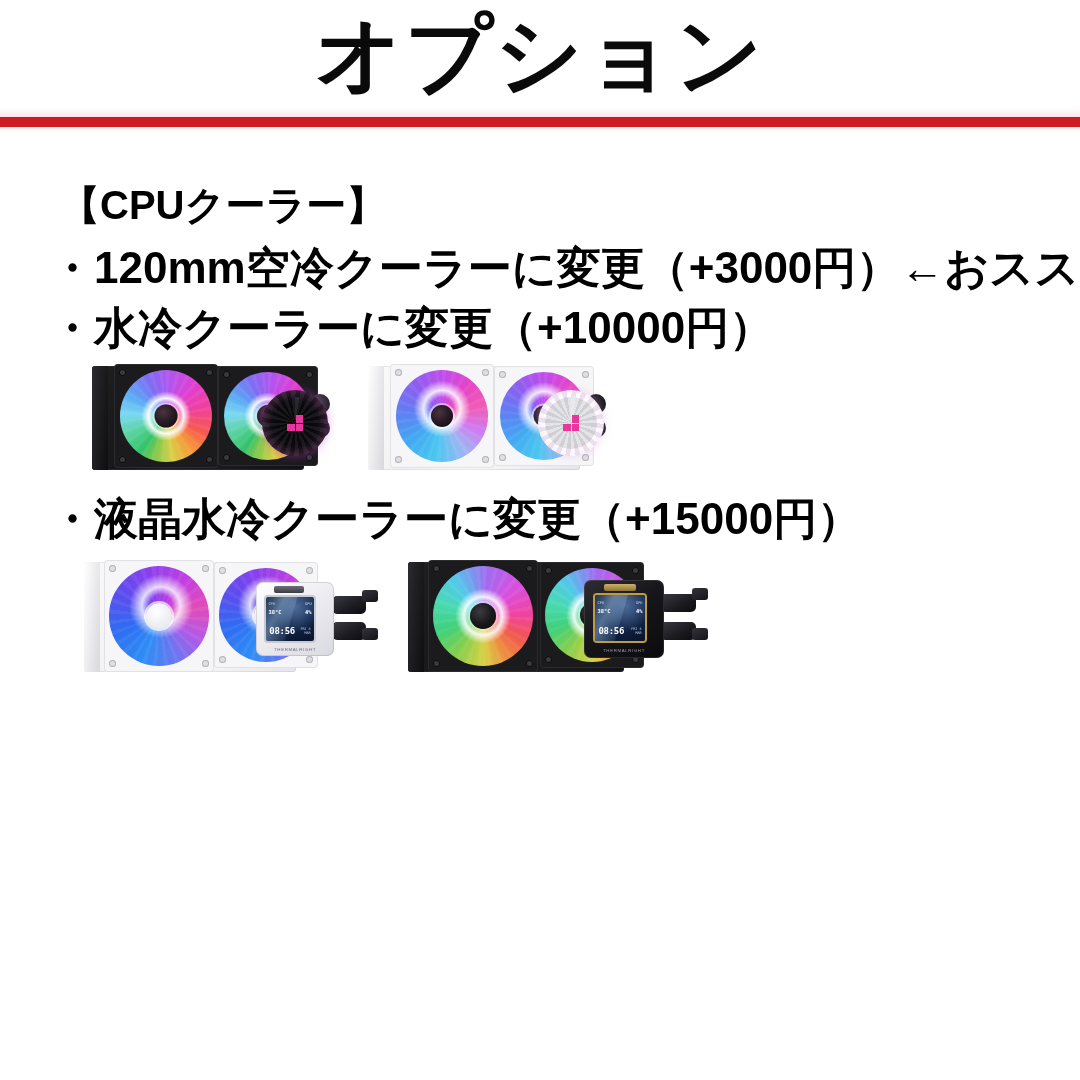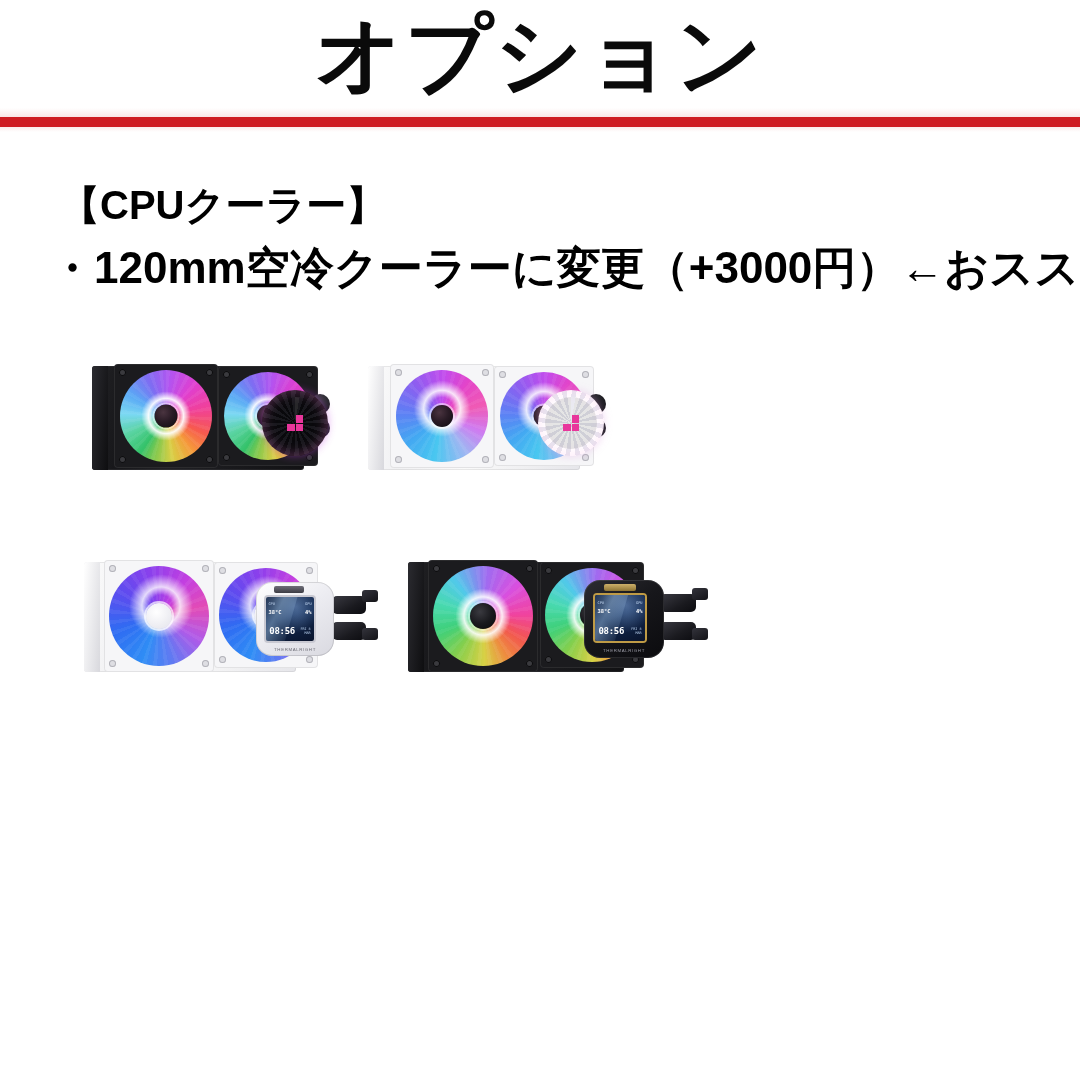--- a/index.html
+++ b/index.html
@@ -280,21 +280,21 @@
   .tube-nub {
     position: absolute;
     border-radius: 50%;
   }
   .nub-black { background: radial-gradient(circle at 35% 30%, #44444a, #141418); }
   .nub-white { background: radial-gradient(circle at 35% 30%, #2c2c32, #101014); }
 
   
   .pump-lcd {
     position: absolute;
-    border-radius: 16px;
+    border-radius: 7px;
     overflow: hidden;
   }
   .lcd-body-white {
     background: linear-gradient(145deg, #ffffff 0%, #ededf2 45%, #d9d9e0 100%);
     box-shadow: inset 0 0 0 1px rgba(0,0,0,0.12);
   }
   .lcd-body-black {
     background: linear-gradient(145deg, #2c2c32 0%, #17171b 45%, #0b0b0e 100%);
     box-shadow: inset 0 0 0 1px rgba(255,255,255,0.10);
   }
@@ -385,20 +385,21 @@
 
   <div class="divider-wrap">
     <div class="divider-glow"></div>
     <div class="divider-line"></div>
   </div>
 
   <div class="heading h-cpu">【CPUクーラー】</div>
 
   <div class="bullet b-air">・120mm空冷クーラーに変更（+3000円）←おススメ</div>
 
+  <div class="bullet b-aio">・水冷クーラーに変更（+10000円）</div>
 
   <div class="prod-row row-aio">
 
     <div class="cooler" style="left:92px; width:252px; height:112px;">
       <div class="rad rad-black" style="left:0; top:4px; width:212px; height:104px;">
         <div class="rad-side"></div>
       </div>
 
       <div class="fan fan-frame-black" style="left:22px; top:2px; width:104px; height:104px;">
         <div class="fan-disc rgb-rainbow" style="width:92px; height:92px;">
@@ -469,20 +470,21 @@
         <div class="tr-logo" style="width:16px; height:16px;">
           <i class="blank"></i>
             <i></i>
             <i></i>
             <i></i>
         </div>
       </div>
     </div>
   </div>
 
+  <div class="bullet b-lcd">・液晶水冷クーラーに変更（+15000円）</div>
 
   <div class="prod-row row-lcd">
 
     <div class="cooler" style="left:84px; width:290px; height:126px;">
       <div class="rad rad-white" style="left:0; top:6px; width:212px; height:110px;">
         <div class="rad-side"></div>
       </div>
 
       <div class="fan fan-frame-white" style="left:20px; top:4px; width:110px; height:112px;">
         <div class="fan-disc rgb-bluviolet" style="width:100px; height:100px;">

